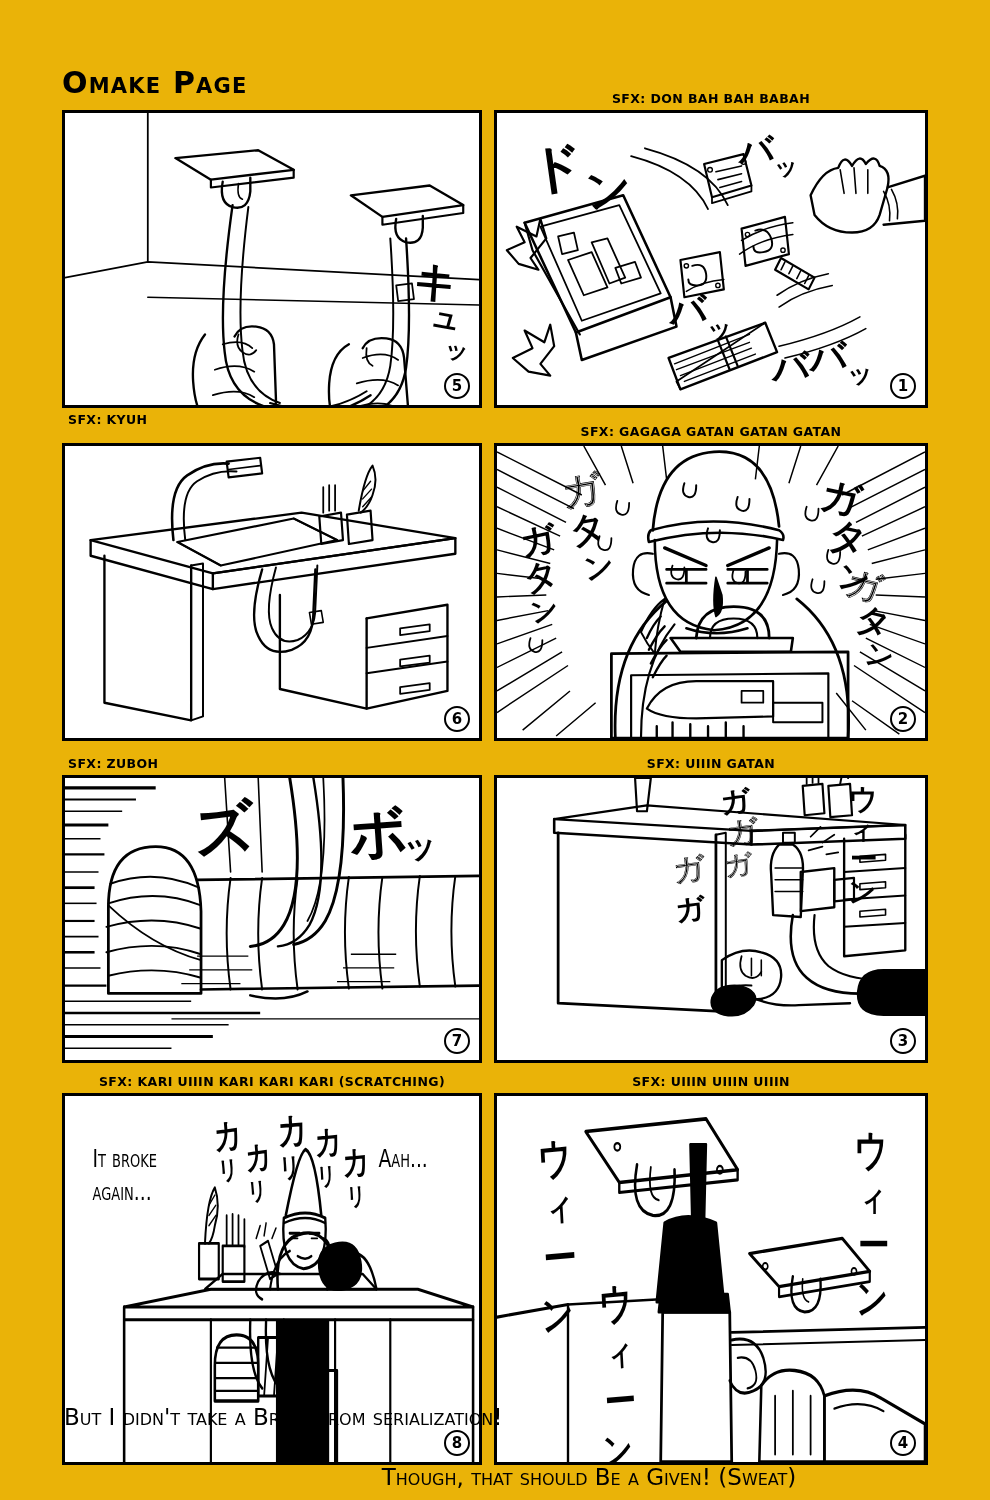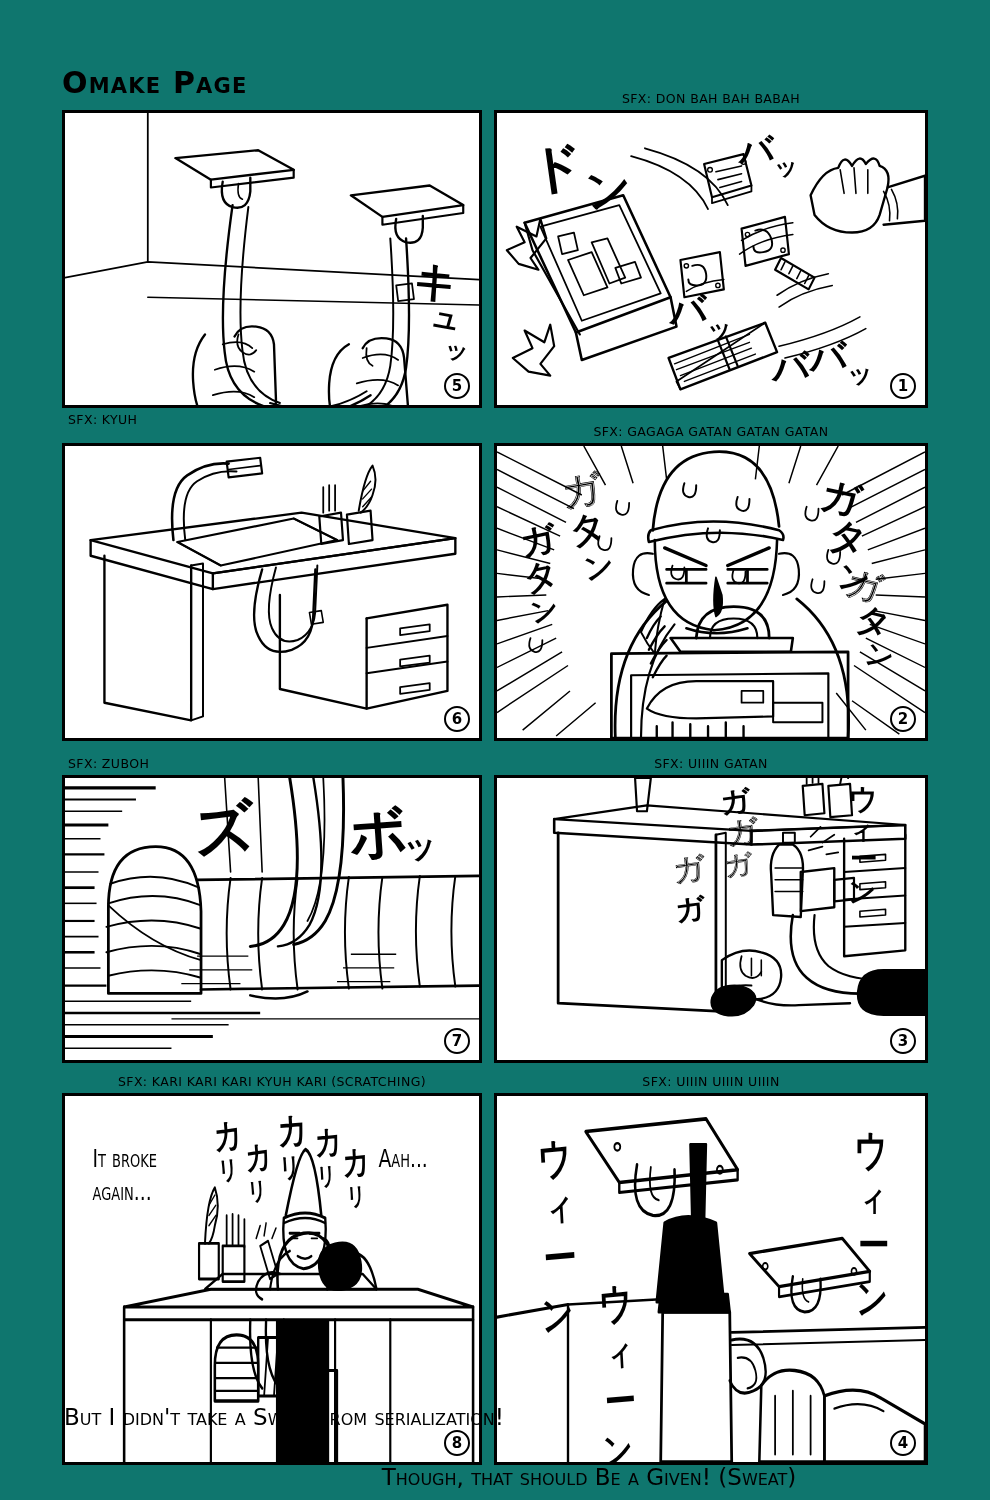--- a/index.html
+++ b/index.html
@@ -7,21 +7,21 @@
   body{
     width:990px;height:1500px;
     font-family:"DejaVu Sans","Liberation Sans",sans-serif;
     color:#000;
     overflow:hidden;
     position:relative;
   }
   .page{
     position:absolute;inset:0;
     width:990px;height:1500px;
-    background:#0f766e;
+    background:#eab308;
   }
   
   .page-title{
     position:absolute;
     left:62px;top:68px;
     font-family:"DejaVu Sans","Liberation Sans",sans-serif;
     font-size:30px;
     font-weight:700;
     letter-spacing:1.2px;
     font-variant:small-caps;
@@ -46,21 +46,21 @@
     width:420px;
   }
   .cell.right{width:434px;}
   .sfx-label{
     position:absolute;
     left:0;right:0;
     top:-19px;
     text-align:center;
     font-family:"DejaVu Sans","Liberation Sans",sans-serif;
     font-size:12.5px;
-    font-weight:400;
+    font-weight:700;
     font-variant:small-caps;
     letter-spacing:0.4px;
     white-space:nowrap;
     color:#000;
   }
   .sfx-label.align-left{text-align:left;left:6px;right:auto;}
   .sfx-label.below{top:auto;bottom:-19px;}
   .panel{
     position:relative;
     border:3px solid #000;
@@ -548,21 +548,21 @@
             </g>
           </svg>
           <div class="panel-num">3</div>
         </div>
       </div>
     </div>
 
     <div class="row r4">
 
       <div class="cell">
-        <div class="sfx-label">SFX: KARI KARI KARI KYUH KARI (SCRATCHING)</div>
+        <div class="sfx-label">SFX: KARI UIIIN KARI KARI KARI (SCRATCHING)</div>
         <div class="panel">
           <svg viewBox="0 0 420 288" preserveAspectRatio="none">
             <g fill="none" stroke="#000" stroke-width="2.4" stroke-linejoin="round" stroke-linecap="round">
 
               <path d="M60 166 L148 152 L358 152 L414 166 Z" stroke-width="2.4"></path>
               <path d="M60 166 L60 288 M414 166 L414 288" stroke-width="2.6"></path>
               <path d="M60 176 L414 176" stroke-width="2.4"></path>
 
               <path d="M148 176 L148 288 M274 176 L274 288 M330 176 L330 288" stroke-width="2.2"></path>
 
@@ -697,17 +697,17 @@
             </g>
           </svg>
           <div class="panel-num">4</div>
         </div>
       </div>
     </div>
 
   </div>
 
   <div class="caption">
-    <span class="l1">But I didn't take a Sweat from serialization!</span>
+    <span class="l1">But I didn't take a Break from serialization!</span>
     <span class="l2">Though, that should Be a Given! (Sweat)</span>
   </div>
 
 </div>
 
 </body></html>

